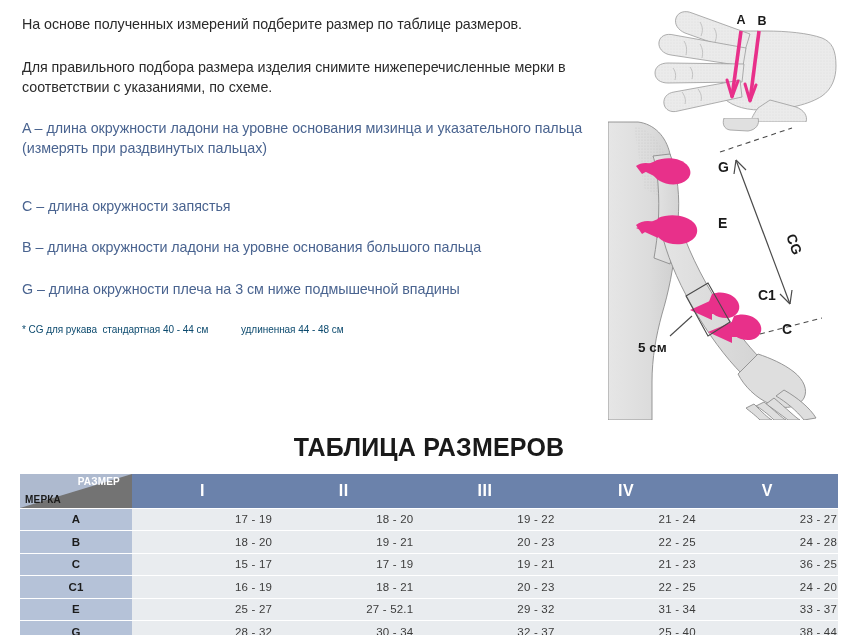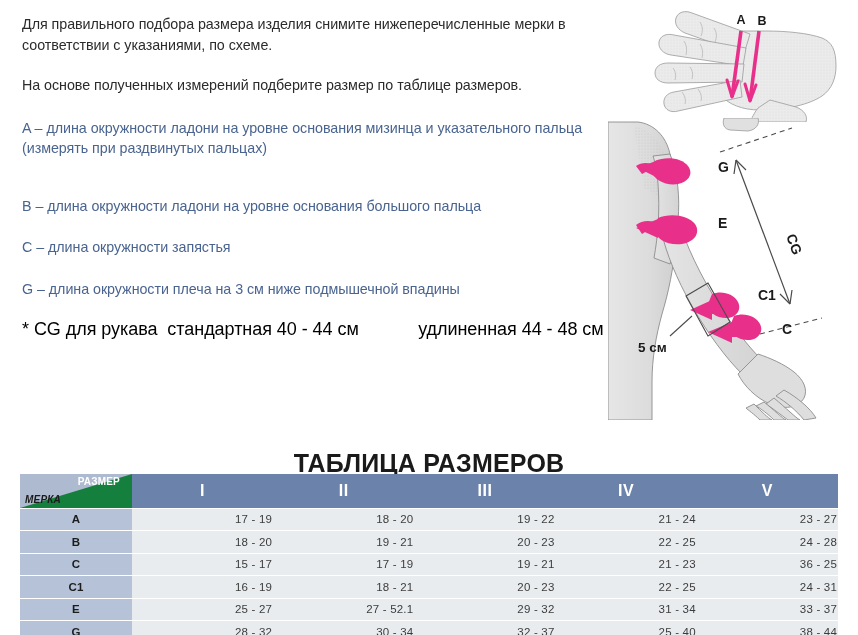--- a/index.html
+++ b/index.html
@@ -38,22 +38,22 @@
     color: #4a6490;
     font-size: 14.3px;
     line-height: 20.5px;
     margin: 0 0 21px 0;
     letter-spacing: -0.05px;
   }
   .measure-line.two-line {
     margin-bottom: 37px;
   }
   .note-line {
-    color: #000000;
-    font-size: 18px;
+    color: #0c4a6e;
+    font-size: 10px;
     line-height: 19px;
     margin: 8px 0 0 0;
     white-space: pre;
     letter-spacing: -0.05px;
   }
 
   
   .illus-hand {
     position: absolute;
     left: 610px;
@@ -75,39 +75,38 @@
     position: absolute;
     left: 0;
     top: 433px;
     width: 858px;
     text-align: center;
     font-size: 25px;
     font-weight: bold;
     color: #1a1a1a;
     letter-spacing: 0.2px;
     font-family: "Liberation Sans", "DejaVu Sans", sans-serif;
-    margin-top: 16px;
   }
 
   
   .size-table {
     position: absolute;
     left: 20px;
     top: 474px;
     width: 818px;
     border-collapse: collapse;
     table-layout: fixed;
   }
   .size-table col.c-label { width: 112px; }
   .size-table col.c-data  { width: 141.2px; }
 
   .hdr-row { height: 34px; }
   .hdr-corner {
     position: relative;
-    background: #15803d;
+    background: #737373;
     padding: 4px;
     overflow: hidden;
     border: none;
   }
   .hdr-corner .tri {
     position: absolute;
     left: 0; top: 0;
     width: 0; height: 0;
     border-top: 34px solid #aebacf;
     border-right: 112px solid transparent;
@@ -124,21 +123,20 @@
   }
   .hdr-corner .lbl-merka {
     position: absolute;
     left: 5px;
     bottom: 3px;
     font-size: 10px;
     font-weight: bold;
     color: #1a1a1a;
     letter-spacing: 0.2px;
     z-index: 2;
-    font-style: italic;
   }
   .hdr-cell {
     background: #6b82ab;
     color: #ffffff;
     font-size: 16px;
     font-weight: bold;
     text-align: center;
     vertical-align: middle;
     border: none;
     letter-spacing: 0.5px;
@@ -164,26 +162,26 @@
     vertical-align: middle;
     border-top: 1px solid #ffffff;
     border-bottom: 1px solid #ffffff;
     letter-spacing: 0.2px;
   }
 </style>
 </head>
 <body>
 
 <div class="text-col">
+  <p class="intro-para second">На основе полученных измерений подберите размер по таблице размеров.</p>
   <p class="intro-para">Для правильного подбора размера изделия снимите нижеперечисленные мерки в соответствии с указаниями, по схеме.</p>
-  <p class="intro-para second">На основе полученных измерений подберите размер по таблице размеров.</p>
 
   <p class="measure-line two-line">A – длина окружности ладони на уровне основания мизинца и указательного пальца (измерять при раздвинутых пальцах)</p>
+  <p class="measure-line">C – длина окружности запястья</p>
   <p class="measure-line">B – длина окружности ладони на уровне основания большого пальца</p>
-  <p class="measure-line">C – длина окружности запястья</p>
   <p class="measure-line">G – длина окружности плеча на 3 см ниже подмышечной впадины</p>
 
   <p class="note-line">* CG для рукава  стандартная 40 - 44 см            удлиненная 44 - 48 см</p>
 </div>
 
 <div class="illus-hand">
   <svg width="248" height="122" viewBox="0 0 248 122" xmlns="http://www.w3.org/2000/svg">
     <defs>
       <pattern id="dots" width="3" height="3" patternUnits="userSpaceOnUse">
         <rect width="3" height="3" fill="#ebebeb"></rect>
@@ -368,21 +366,21 @@
       <td class="row-cell">19 - 21</td>
       <td class="row-cell">21 - 23</td>
       <td class="row-cell">36 - 25</td>
     </tr>
     <tr class="body-row">
       <td class="row-label">C1</td>
       <td class="row-cell">16 - 19</td>
       <td class="row-cell">18 - 21</td>
       <td class="row-cell">20 - 23</td>
       <td class="row-cell">22 - 25</td>
-      <td class="row-cell">24 - 31</td>
+      <td class="row-cell">24 - 20</td>
     </tr>
     <tr class="body-row">
       <td class="row-label">E</td>
       <td class="row-cell">25 - 27</td>
       <td class="row-cell">27 - 52.1</td>
       <td class="row-cell">29 - 32</td>
       <td class="row-cell">31 - 34</td>
       <td class="row-cell">33 - 37</td>
     </tr>
     <tr class="body-row">

